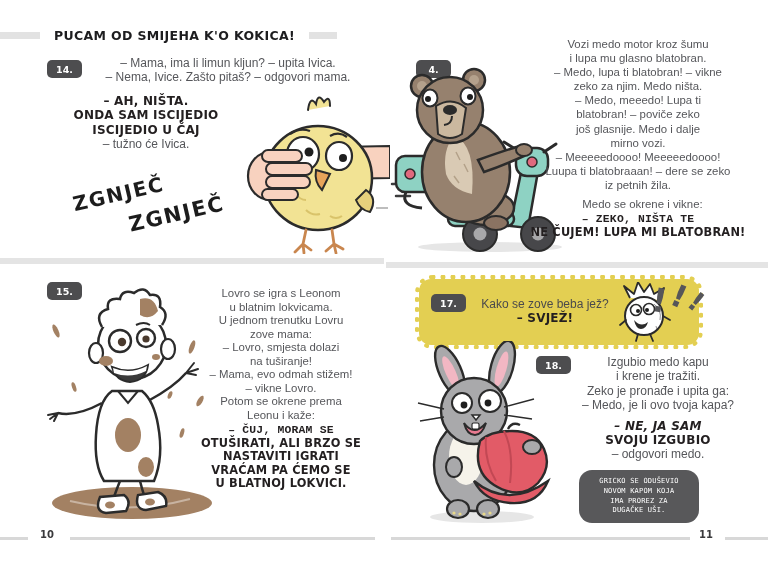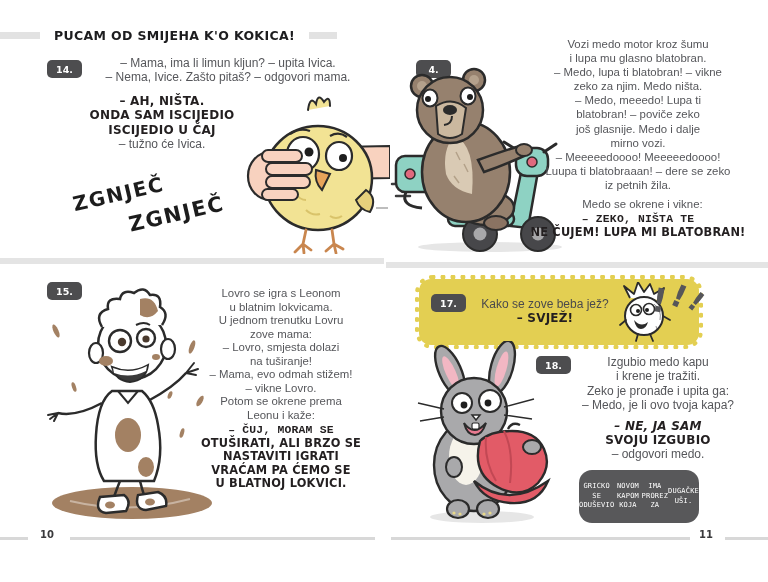--- a/index.html
+++ b/index.html
@@ -67,21 +67,21 @@
   .excl {
     position:absolute; font-family:"DejaVu Sans", sans-serif; font-weight:bold;
     color:#565659;
   }
   .e1 { left:652px; top:281px; font-size:33px; transform:rotate(10deg); }
   .e2 { left:672px; top:278px; font-size:31px; transform:rotate(24deg); }
   .e3 { left:690px; top:286px; font-size:27px; transform:rotate(38deg); }
   
   .note {
     position:absolute; left:579px; top:470px; width:120px; height:53px;
-    background:#58585a; border-radius:13px; display:flex; 
+    background:#58585a; border-radius:13px; display:flex; flex-direction:column;
     align-items:center; justify-content:center; text-align:center;
     font-family:"DejaVu Sans Mono", monospace; font-size:7px; line-height:9.6px;
     letter-spacing:0.2px; color:#ffffff;
   }
   .illo { position:absolute; }
 </style>
 </head>
 <body>
 
 <div class="spread">
@@ -100,21 +100,21 @@
   <div class="pgline pl-4"></div>
   <div class="pgnum pg-10">10</div>
   <div class="pgnum pg-11">11</div>
 
   <section>
     <div class="numbadge" style="left:47px;top:60px">14.</div>
     <div class="block reg12" style="left:88px;top:56px;width:280px">
       <div>– Mama, ima li limun kljun? – upita Ivica.</div>
       <div>– Nema, Ivice. Zašto pitaš? – odgovori mama.</div>
     </div>
-    <div class="block" style="left:68px;top:94px;width:188px">
+    <div class="block" style="left:52px;top:94px;width:188px">
       <div class="boldl b12">– AH, NIŠTA.</div>
       <div class="boldl b12">ONDA SAM ISCIJEDIO</div>
       <div class="boldl b12">ISCIJEDIO U ČAJ</div>
       <div class="reg12">– tužno će Ivica.</div>
     </div>
     <div class="sfx sfx1">ZGNJEČ</div>
     <div class="sfx sfx2">ZGNJEČ</div>
 
     <svg class="illo" style="left:246px;top:90px;width:144px;height:164px" viewBox="0 0 144 164">
       <path d="M40 58 L144 56 L144 88 L40 90 Z" fill="#f8d2bf" stroke="#2b2b2b" stroke-width="2"></path>

